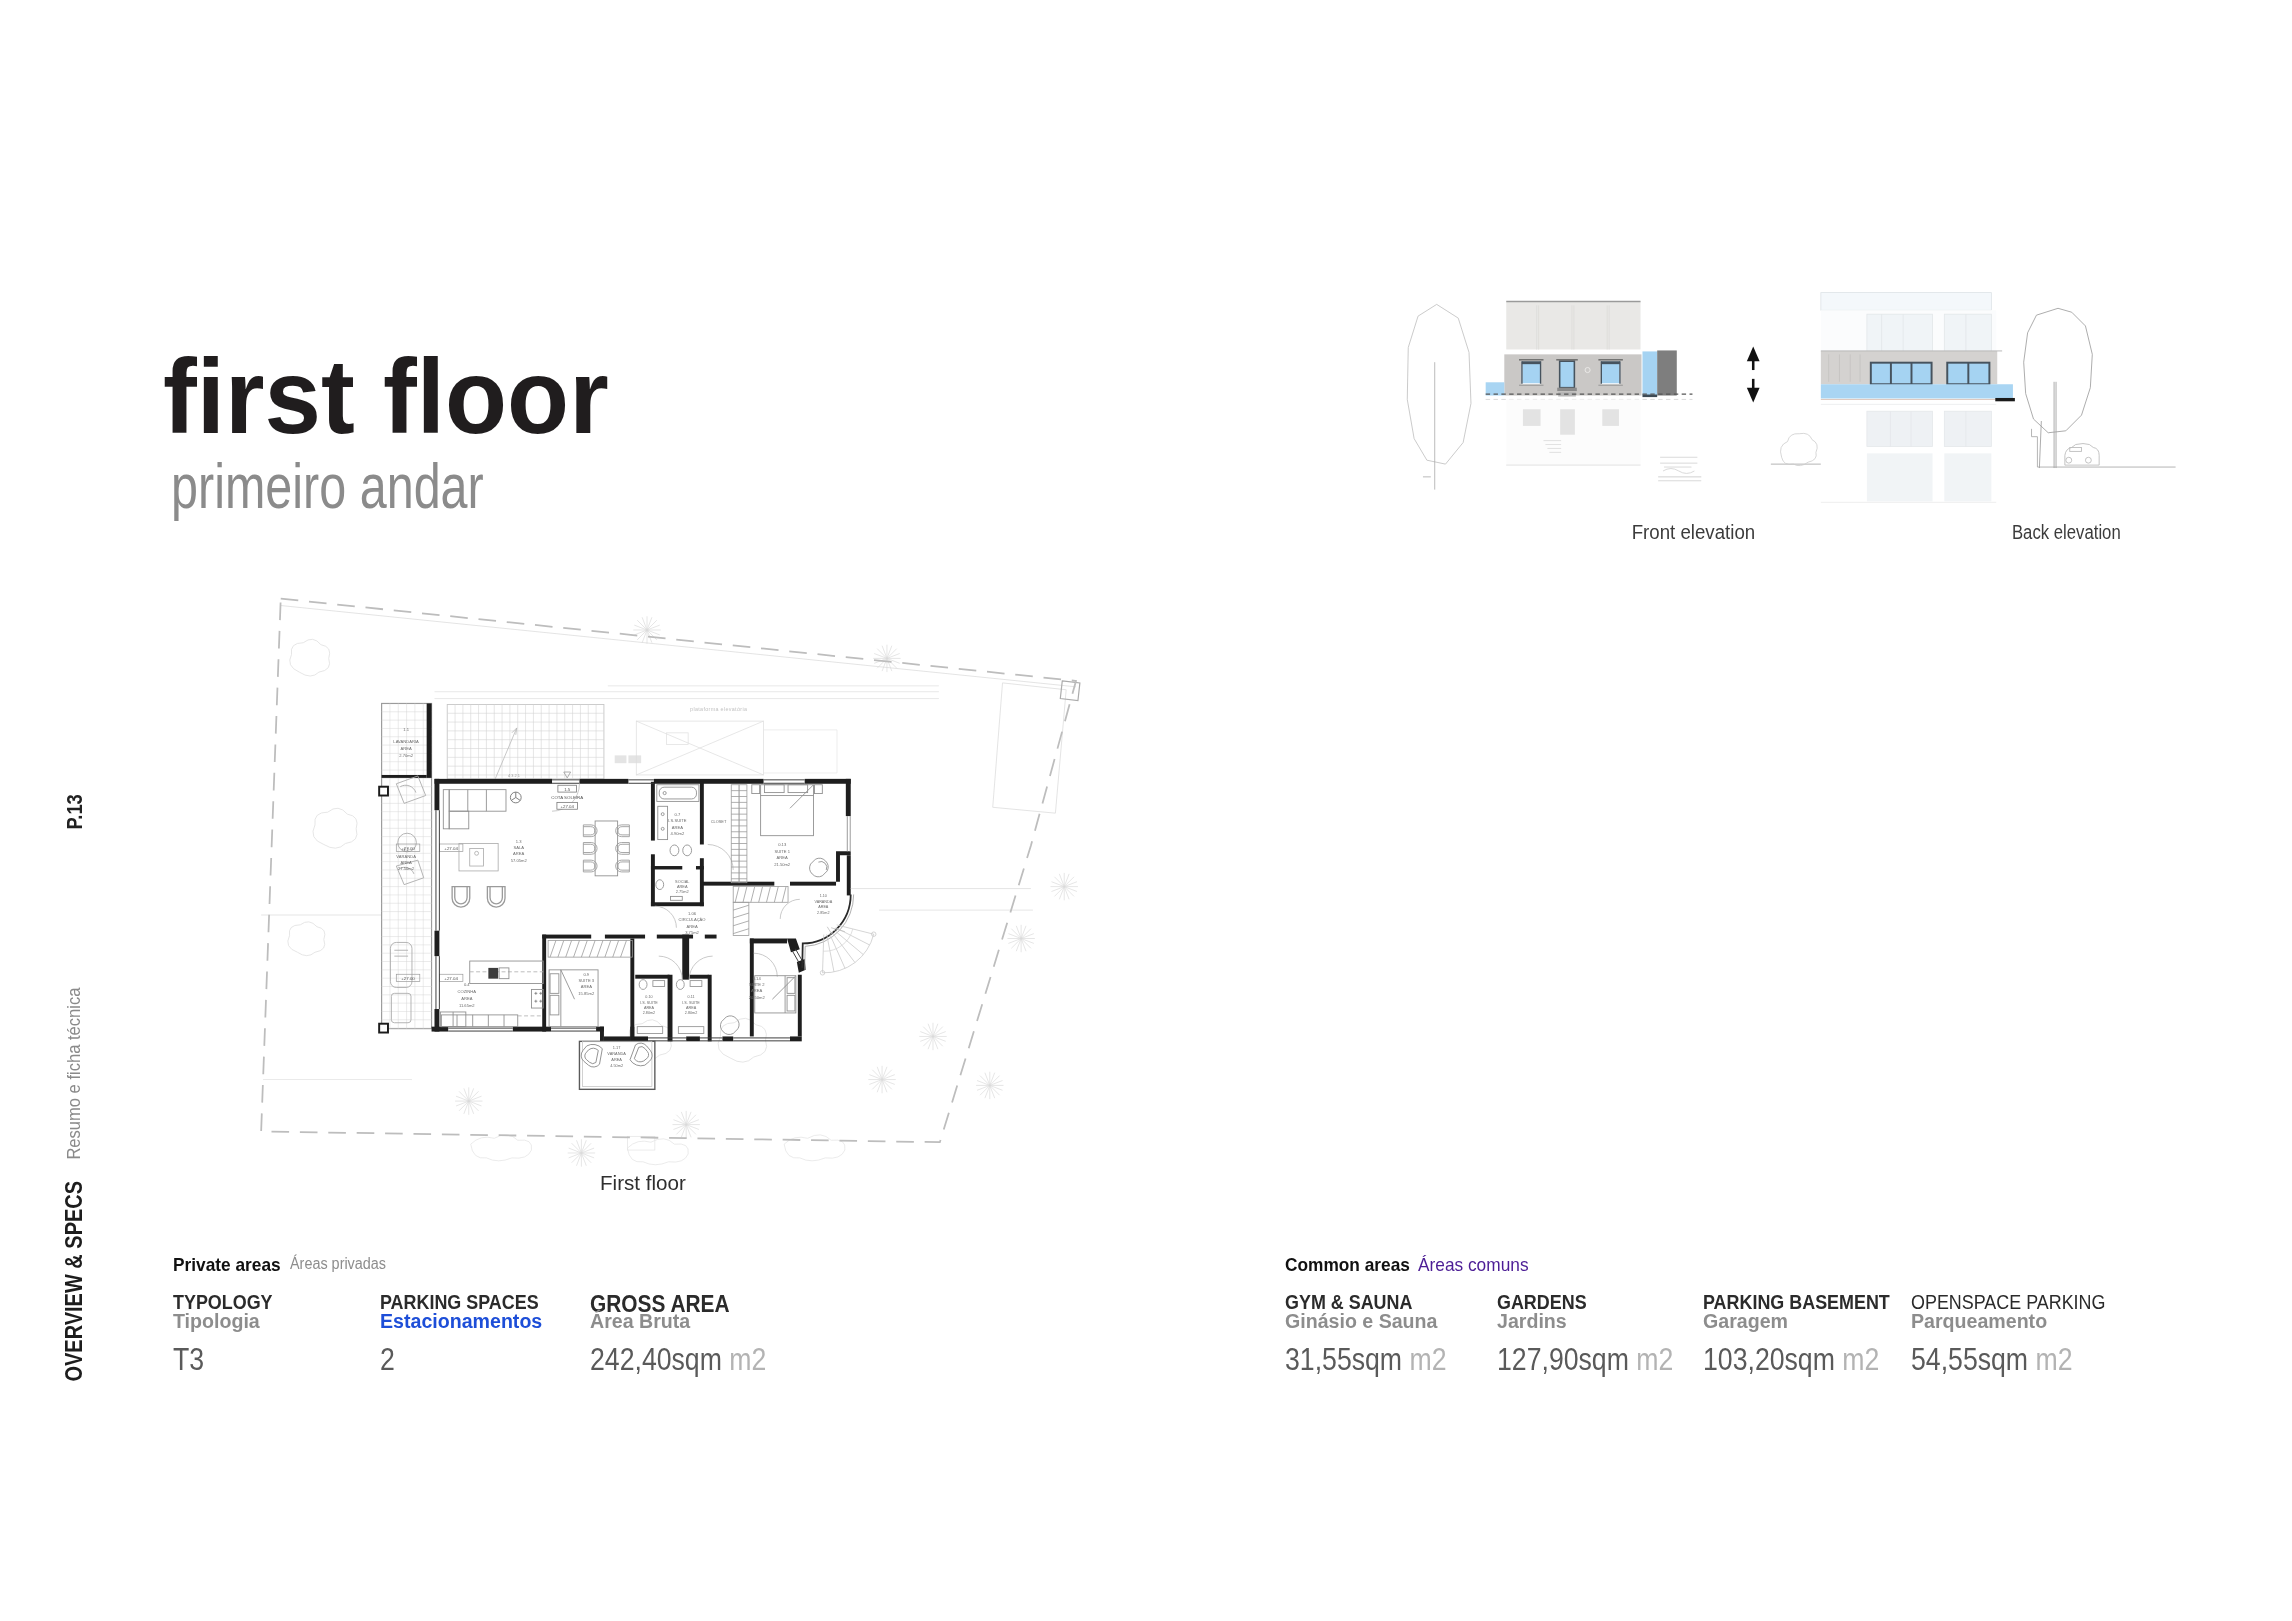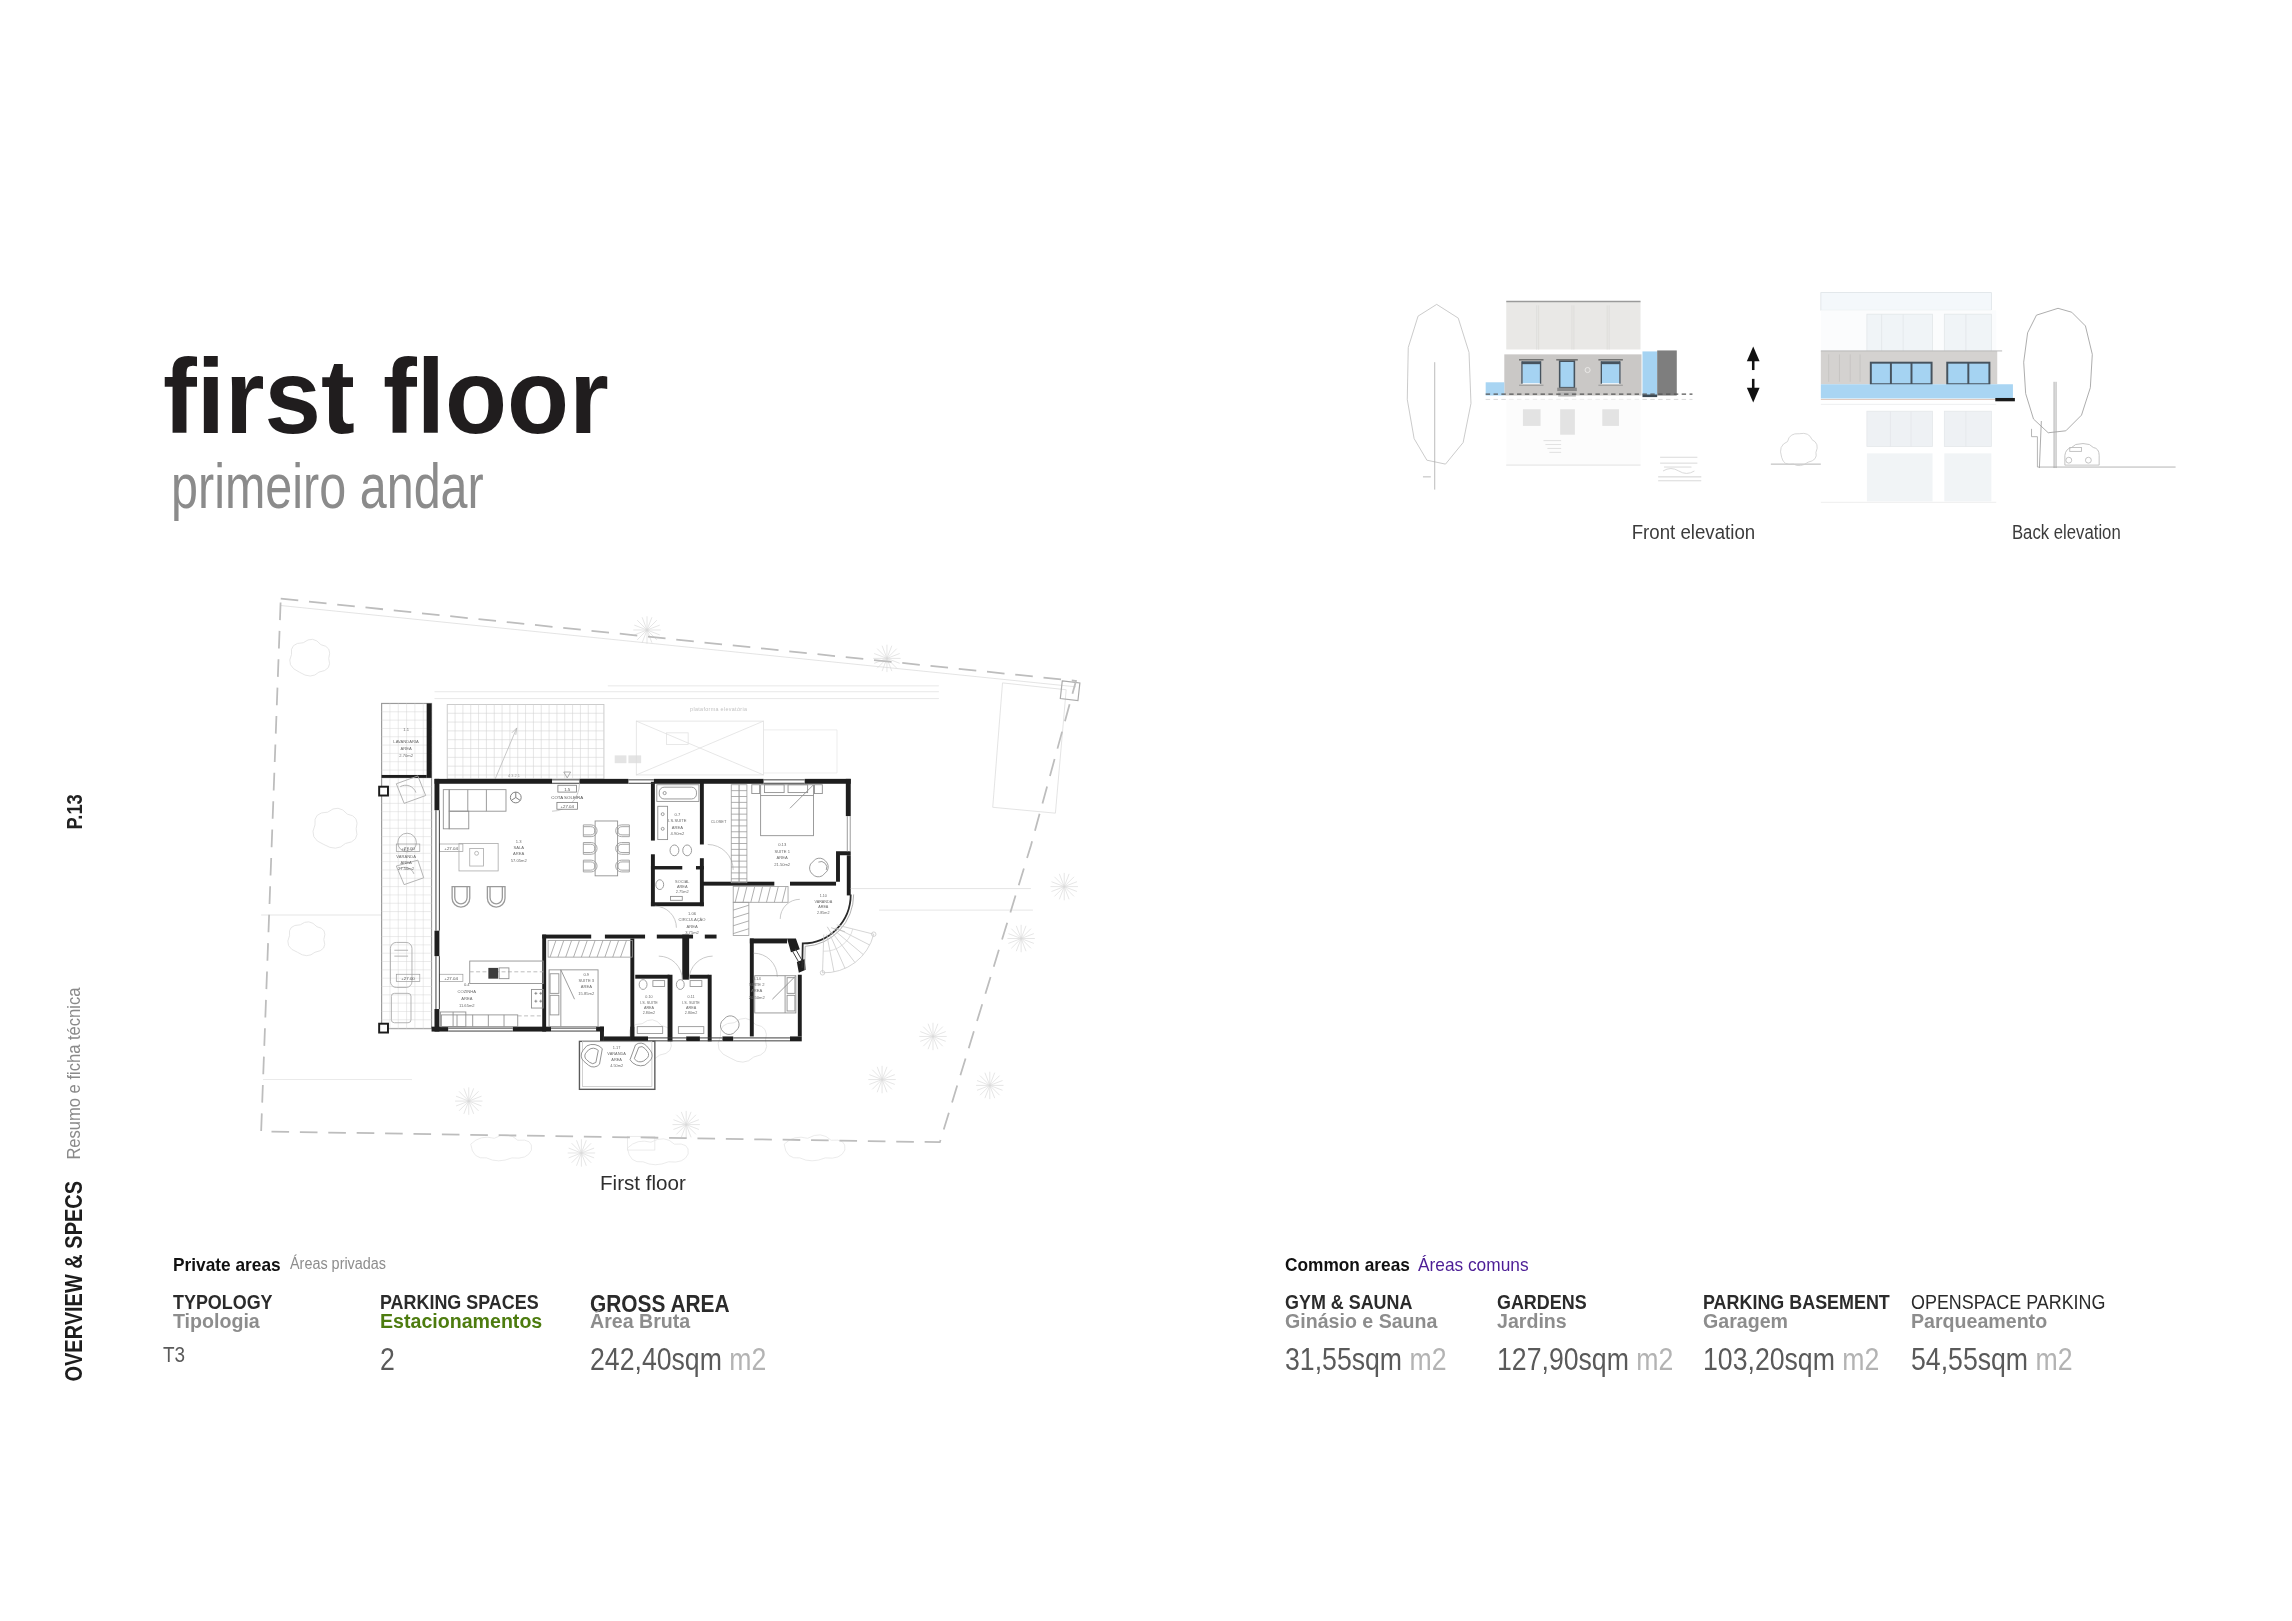--- a/index.html
+++ b/index.html
@@ -637,24 +637,24 @@
 </svg>
 </div>
 
 <div class="abs" style="left:600px;top:1173px;font-size:20.6px;color:#2f2f2f;line-height:1;">First floor</div>
 
 <div class="abs" style="left:173px;top:1256px;font-size:18.6px;font-weight:bold;color:#111;line-height:1;"><span class="sx" style="transform:scaleX(0.93);">Private areas</span></div>
 <div class="abs" style="left:290px;top:1256px;font-size:16px;color:#8d8d8d;line-height:1;"><span class="sx" style="transform:scaleX(0.90);">Áreas privadas</span></div>
 
 <div class="abs" style="left:173px;top:1292px;font-size:20.6px;font-weight:bold;color:#2b2b2b;line-height:1;"><span class="sx" style="transform:scaleX(0.87);">TYPOLOGY</span></div>
 <div class="abs" style="left:173px;top:1312px;font-size:19.6px;font-weight:bold;color:#8d8d8d;line-height:1;">Tipologia</div>
-<div class="abs" style="left:163px;top:1344px;font-size:22px;color:#5a5a5a;line-height:1;"><span class="sx" style="transform:scaleX(0.86);">T3</span></div>
+<div class="abs" style="left:173px;top:1344px;font-size:31px;color:#5a5a5a;line-height:1;"><span class="sx" style="transform:scaleX(0.86);">T3</span></div>
 
 <div class="abs" style="left:380px;top:1292px;font-size:20.6px;font-weight:bold;color:#2b2b2b;line-height:1;"><span class="sx" style="transform:scaleX(0.87);">PARKING SPACES</span></div>
-<div class="abs" style="left:380px;top:1312px;font-size:19.6px;font-weight:bold;color:#4d7c0f;line-height:1;">Estacionamentos</div>
+<div class="abs" style="left:380px;top:1312px;font-size:19.6px;font-weight:bold;color:#1d4ed8;line-height:1;">Estacionamentos</div>
 <div class="abs" style="left:380px;top:1344px;font-size:31px;color:#5a5a5a;line-height:1;"><span class="sx" style="transform:scaleX(0.86);">2</span></div>
 
 <div class="abs" style="left:590px;top:1292px;font-size:24px;font-weight:bold;color:#2b2b2b;line-height:1;"><span class="sx" style="transform:scaleX(0.87);">GROSS AREA</span></div>
 <div class="abs" style="left:590px;top:1312px;font-size:19.6px;font-weight:bold;color:#8d8d8d;line-height:1;">Área Bruta</div>
 <div class="abs" style="left:590px;top:1344px;font-size:31px;color:#5a5a5a;line-height:1;"><span class="sx" style="transform:scaleX(0.86);">242,40sqm <span style="color:#b3b3b3;">m2</span></span></div>
 
 <div class="abs" style="left:1285px;top:1256px;font-size:18.6px;font-weight:bold;color:#111;line-height:1;"><span class="sx" style="transform:scaleX(0.93);">Common areas</span></div>
 <div class="abs" style="left:1418px;top:1256px;font-size:18.6px;color:#4c1d95;line-height:1;"><span class="sx" style="transform:scaleX(0.93);">Áreas comuns</span></div>
 
 <div class="abs" style="left:1285px;top:1292px;font-size:20.6px;font-weight:bold;color:#2b2b2b;line-height:1;"><span class="sx" style="transform:scaleX(0.87);">GYM &amp; SAUNA</span></div>

